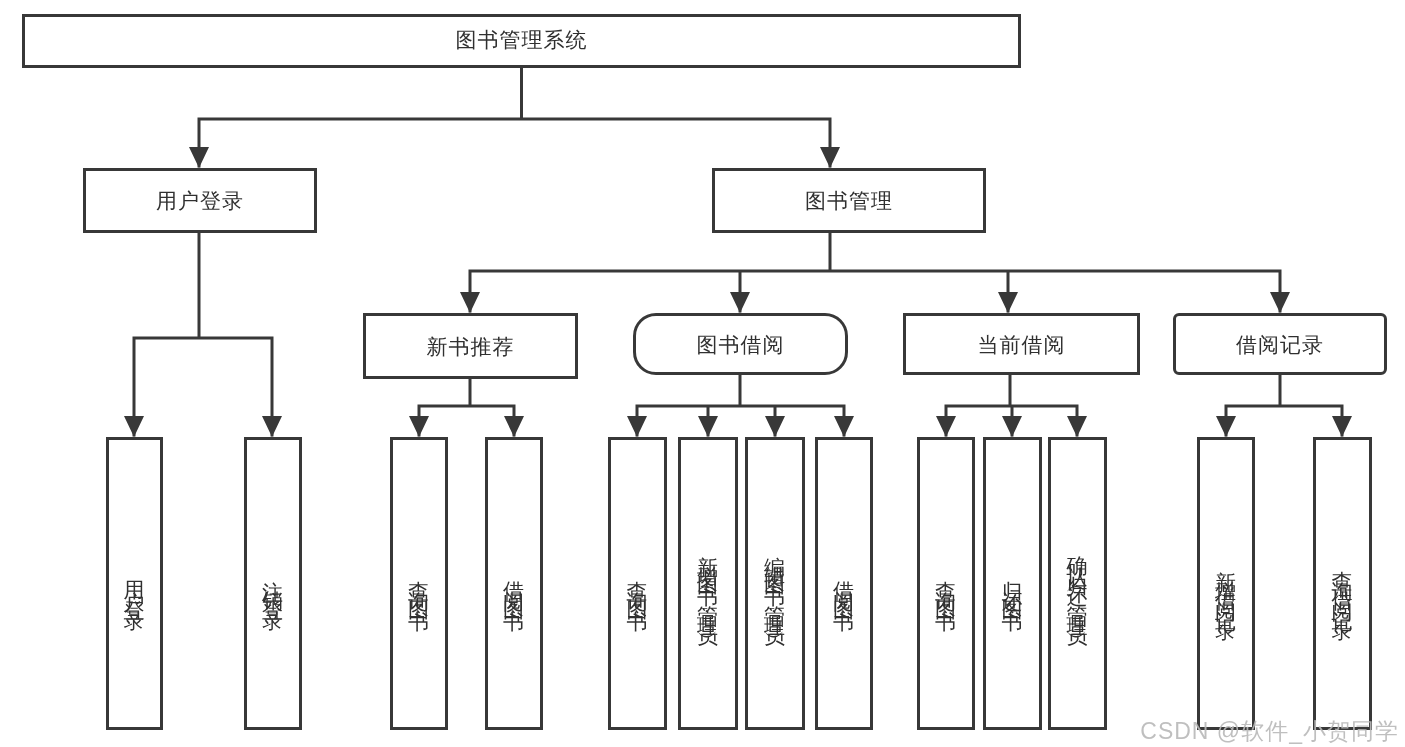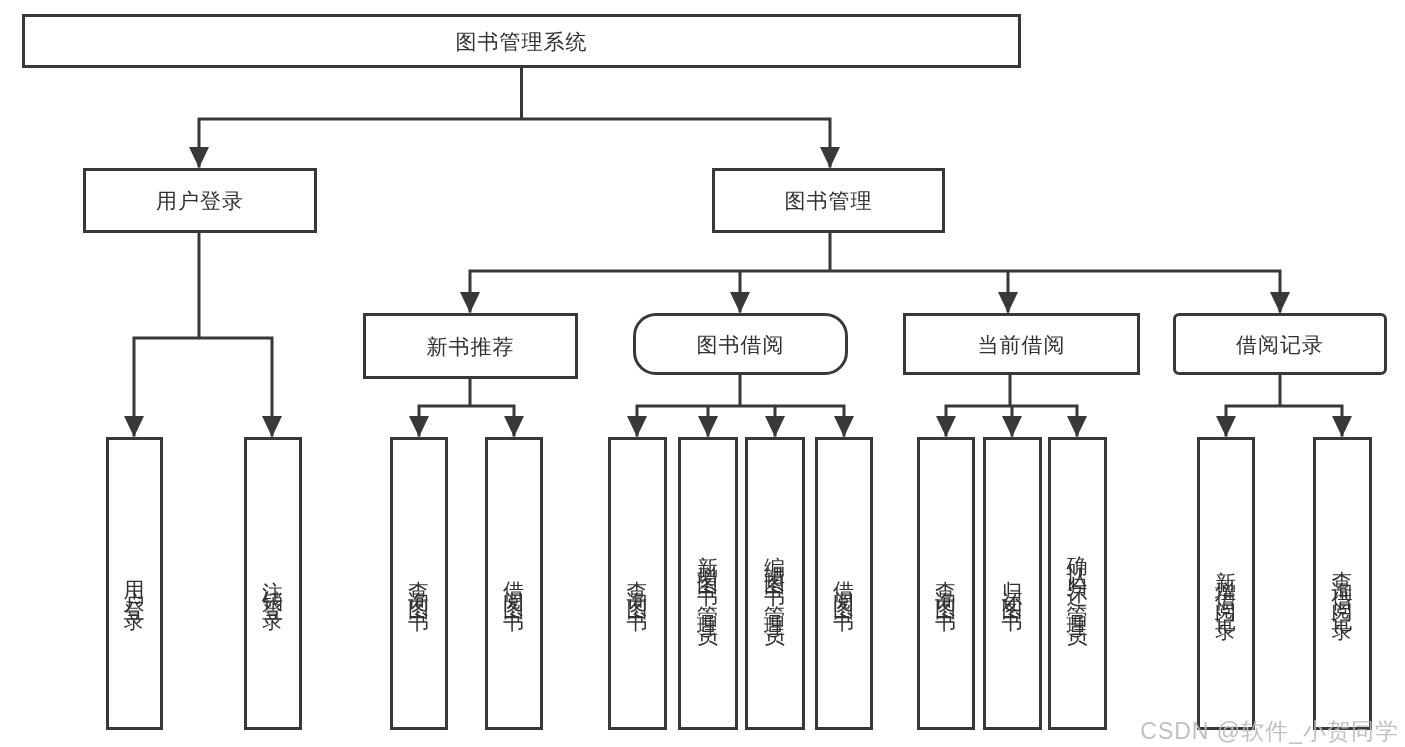--- a/index.html
+++ b/index.html
@@ -68,24 +68,24 @@
     <path fill="#383838" stroke="none" d="
       M199 168 l-10 -21 h20 Z  M830 168 l-10 -21 h20 Z
       M470 313 l-10 -21 h20 Z  M740 313 l-10 -21 h20 Z  M1008 313 l-10 -21 h20 Z  M1280 313 l-10 -21 h20 Z
       M134 437 l-10 -21 h20 Z  M272 437 l-10 -21 h20 Z
       M419 437 l-10 -21 h20 Z  M514 437 l-10 -21 h20 Z
       M637 437 l-10 -21 h20 Z  M708 437 l-10 -21 h20 Z  M775 437 l-10 -21 h20 Z  M844 437 l-10 -21 h20 Z
       M946 437 l-10 -21 h20 Z  M1012 437 l-10 -21 h20 Z  M1077 437 l-10 -21 h20 Z
       M1226 437 l-10 -21 h20 Z M1342 437 l-10 -21 h20 Z"></path>
   </svg>
 
-  <div class="node hbox root" style="left:22px;top:14px;width:999px;height:54px;">图书管理系统</div>
+  <div class="node hbox root" style="left:22px;top:14px;width:999px;height:54px;font-family:Liberation Mono, monospace;">图书管理系统</div>
 
   <div class="node hbox" style="left:83px;top:168px;width:234px;height:65px;">用户登录</div>
-  <div class="node hbox" style="left:712px;top:168px;width:233px;height:65px;">图书管理</div>
+  <div class="node hbox" style="left:712px;top:168px;width:274px;height:65px;">图书管理</div>
 
   <div class="node hbox" style="left:363px;top:313px;width:215px;height:66px;">新书推荐</div>
   <div class="node hbox" style="left:633px;top:313px;width:215px;height:62px;border-radius:23px;">图书借阅</div>
   <div class="node hbox" style="left:903px;top:313px;width:237px;height:62px;">当前借阅</div>
   <div class="node hbox" style="left:1173px;top:313px;width:214px;height:62px;border-radius:6px;">借阅记录</div>
 
   <div class="node vbox" style="left:106px;top:437px;width:57px;height:293px;">用户登录</div>
   <div class="node vbox" style="left:244px;top:437px;width:58px;height:293px;">注销登录</div>
 
   <div class="node vbox" style="left:390px;top:437px;width:58px;height:293px;">查询图书</div>

